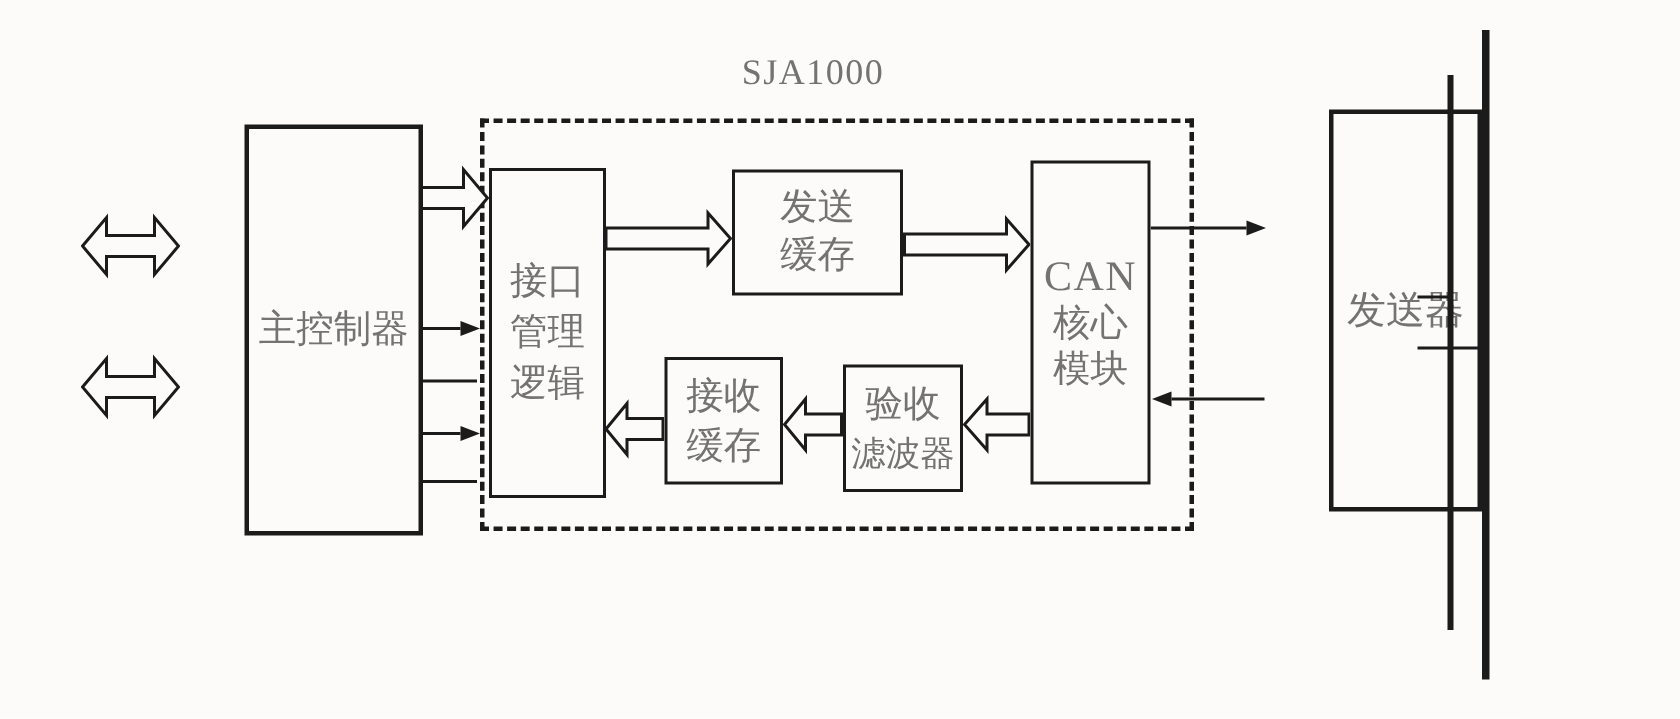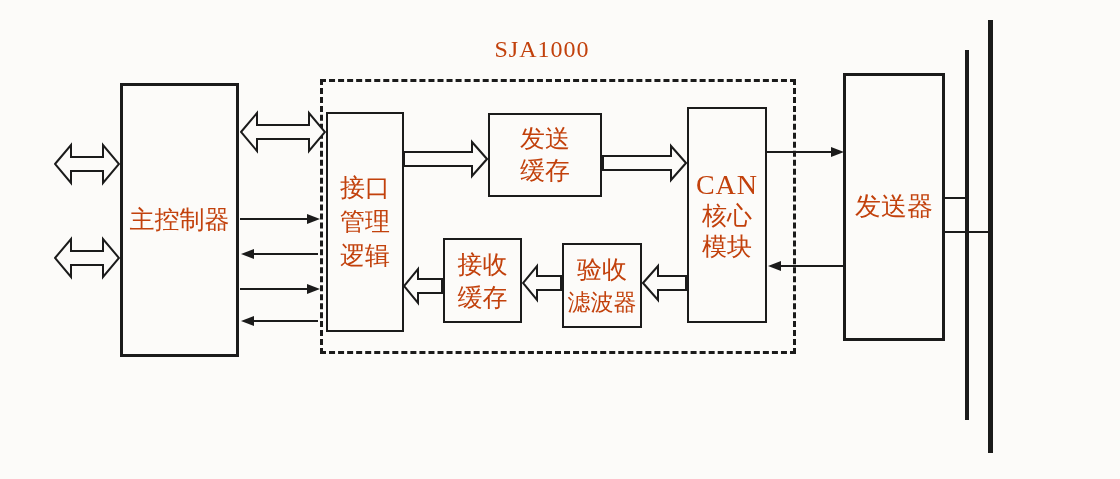--- a/index.html
+++ b/index.html
@@ -4,35 +4,35 @@
 <style>
   html,body{margin:0;padding:0;}
   body{
     font-family:"Liberation Serif","DejaVu Serif",serif;
     background:#ffffff;
   }
   .canvas{
     position:relative;
     width:1120px;height:479px;
     background:#fcfbf9;
-    color:#c2410c;
+    color:#737373;
     overflow:hidden;
   }
   .box{
     position:absolute;
     box-sizing:border-box;
     border:2px solid #1b1b1b;
     background:#fcfbf9;
     display:flex;
     flex-direction:column;
     align-items:center;
     justify-content:center;
     text-align:right;
   }
-  .box.thick{border-width:3px;}
+  .box.thick{border-width:3px;margin-left:43px;}
   .dashedbox{
     position:absolute;
     box-sizing:border-box;
     border:3px dashed #1b1b1b;
     background:transparent;
   }
   .lbl{
     display:block;
     font-size:25px;
     line-height:34px;

